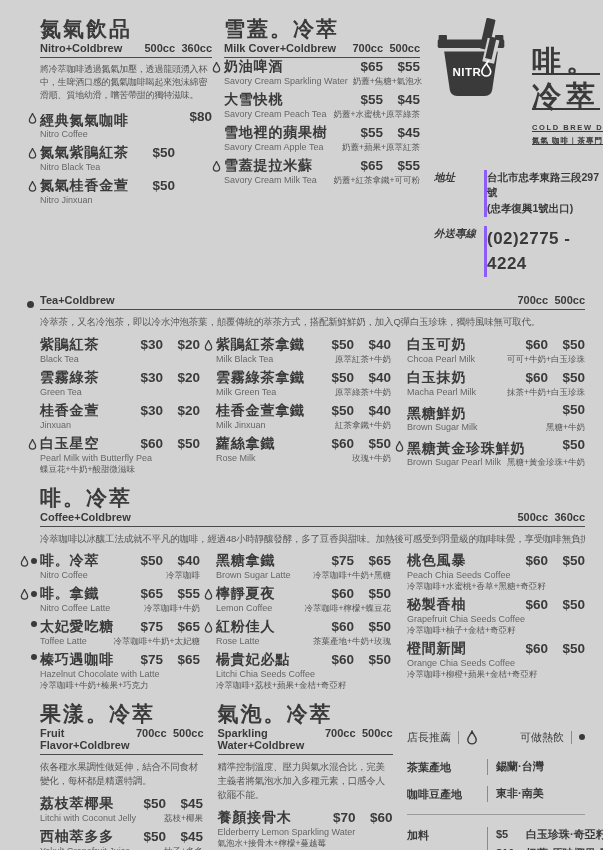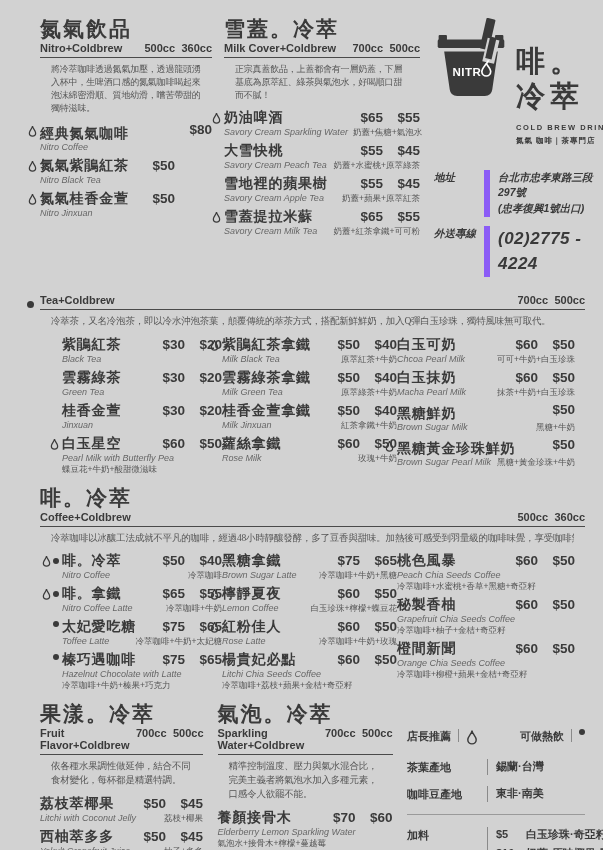--- a/index.html
+++ b/index.html
@@ -11,68 +11,68 @@
     width:603px;height:850px;background:var(--bg);color:var(--ink);
     font-family:"Liberation Sans","DejaVu Sans",sans-serif;
     position:relative;overflow:hidden;padding-top:14px;
   }
   
   .row-top{display:flex;padding:4px 12px 0 40px;gap:12px;}
   .topcol1{width:172px;flex:none;}
   .topcol2{width:196px;flex:none;}
   .topcol3{width:167px;flex:none;margin-left:2px;}
   .sec-full{margin:8px 18px 0 40px;width:545px;}
-  .cols{display:flex;justify-content:center;margin-left:12px;}
+  .cols{display:flex;justify-content:space-between;}
   .cols .col{width:160px;}
   .cols .col:nth-child(2){width:175px;}
   .cols .col:nth-child(3){width:178px;}
   .row-bottom{display:flex;justify-content:space-between;margin:8px 18px 0 40px;width:545px;}
   .bcol1{width:163px;flex:none;}
   .bcol2{width:175px;flex:none;}
   .bcol3{width:178px;flex:none;}
   
   .sec-head{position:relative;border-bottom:1.5px solid var(--line);padding-bottom:3px;}
   .sec-title{font-size:21px;font-weight:800;letter-spacing:2px;line-height:1.05;}
   .sec-sub-row{display:flex;justify-content:space-between;align-items:baseline;margin-top:2px;}
   .sec-en{font-size:11px;font-weight:bold;}
   .sec-sizes{display:flex;flex:none;}
   .sec-sizes span{width:37px;text-align:right;font-size:11px;font-weight:bold;}
   .sec-dot{position:absolute;left:-13px;top:7px;width:7px;height:7px;border-radius:50%;background:var(--ink);}
   
-  .desc{font-size:9.5px;color:var(--sub);line-height:1.45;margin:5px 11px 7px;letter-spacing:-0.2px;font-family:Liberation Serif, serif;}
+  .desc{font-size:9.5px;color:var(--sub);line-height:1.45;margin:5px 0 7px;letter-spacing:-0.2px;}
   .row-top .desc{font-size:9px;}
   .oneline{white-space:nowrap;overflow:hidden;}
   
   .mi{position:relative;margin-bottom:5px;}
   .mi-r1{display:flex;align-items:baseline;}
   .mi-name{font-size:14px;font-weight:800;letter-spacing:0.8px;flex:1;min-width:0;white-space:nowrap;line-height:16px;}
   .pp{display:flex;flex:none;}
   .p{width:37px;text-align:right;font-size:13.5px;font-weight:800;line-height:16px;}
   .mi-r2{display:flex;justify-content:space-between;align-items:baseline;}
-  .mi-en{font-size:9px;color:var(--muted);white-space:nowrap;line-height:10px;padding-top:1px;font-style:italic;}
+  .mi-en{font-size:9px;color:var(--muted);white-space:nowrap;line-height:10px;padding-top:1px;}
   .mi-sub{font-size:8.5px;color:var(--sub);white-space:nowrap;margin-left:5px;line-height:10px;}
   .mi-sub-below{font-size:8.5px;color:var(--sub);white-space:nowrap;margin-top:2px;line-height:9px;}
   .mi-icons{position:absolute;right:100%;top:3px;margin-right:3px;display:flex;gap:2px;align-items:center;}
   .dot{width:6px;height:6px;border-radius:50%;background:var(--ink);display:inline-block;}
   .drop-icon{display:inline-block;}
   
-  .logo-row{display:flex;gap:8px;}
+  .logo-row{display:flex;gap:24px;text-decoration:underline;}
   .cup{flex:none;}
   .brand-text{padding-top:26px;}
   .brand-title{font-size:29px;font-weight:800;letter-spacing:5px;line-height:1.2;white-space:nowrap;}
   .brand-en{font-size:7.5px;font-weight:bold;letter-spacing:1.6px;margin-top:9px;white-space:nowrap;}
   .brand-zh{font-size:7.5px;font-weight:bold;letter-spacing:1px;margin-top:4px;white-space:nowrap;}
   .contact{margin-top:24px;}
   .c-row{display:flex;margin-bottom:9px;font-size:10.5px;font-weight:bold;align-items:flex-start;}
   .c-label{width:50px;flex:none;display:flex;justify-content:space-between;padding-top:1px;font-style:italic;}
-  .c-val{border-left:6px solid #8b5cf6;padding-left:8px;line-height:1.5;font-style:italic;}
+  .c-val{border-left:3px solid #8b5cf6;line-height:1.5;}
   .c-phone{font-size:17px;letter-spacing:0.5px;}
   
   .info{font-size:11px;padding-top:26px;}
-  .legend{display:flex;align-items:flex-start;gap:7px;margin-bottom:14px;font-weight:bold;}
+  .legend{display:flex;align-items:center;gap:7px;margin-bottom:14px;font-weight:normal;}
   .legend .sp{flex:1;}
   .vbar{width:1px;height:13px;background:#8a8a8a;flex:none;}
   .inf-row{display:flex;margin-bottom:11px;align-items:flex-start;gap:24px;}
   .inf-label{width:56px;flex:none;font-weight:bold;text-align:justify;padding-top:1px;white-space:nowrap;}
   .inf-val{border-left:1px solid #8a8a8a;padding-left:8px;line-height:1.45;font-weight:bold;}
   .inf-div{border:none;border-top:1px solid #9a9a9a;margin:12px 0 12px;}
   .t-row{display:flex;gap:8px;margin-bottom:3px;white-space:nowrap;}
   .t-price{width:22px;flex:none;text-align:left;}
 </style>
 </head>
@@ -153,21 +153,20 @@
       <div class="sec-head">
         <div class="sec-title">雪蓋。冷萃</div>
         <div class="sec-sub-row">
           <span class="sec-en">Milk Cover+Coldbrew</span>
           <span class="sec-sizes">
               <span>700cc</span>
               <span>500cc</span>
             </span>
         </div>
       </div>
-      <p class="desc">正宗真蓋飲品，上蓋都會有一層奶蓋，下層基底為原萃紅、綠茶與氣泡水，好喝順口甜而不膩！</p>
       <div class="col">
           <div class="mi">
             <div class="mi-r1">
               <span class="mi-icons">
                 <svg class="drop-icon" viewBox="0 0 20 26" width="9" height="12">
                   <path d="M10 2 C10 7 3 12 3 17.5 a7 7 0 0 0 14 0 C17 12 10 7 10 2 Z" fill="none" stroke="#3a3a3a" stroke-width="2.8"></path>
                 </svg>
               </span>
               <span class="mi-name">奶油啤酒</span>
               <span class="pp">
@@ -565,39 +564,39 @@
                 </svg>
               </span>
               <span class="mi-name">檸靜夏夜</span>
               <span class="pp">
                 <span class="p">$60</span>
                 <span class="p">$50</span>
               </span>
             </div>
             <div class="mi-r2">
               <span class="mi-en">Lemon Coffee</span>
-              <span class="mi-sub">白玉珍珠+檸檬+蝶豆花</span>
+              <span class="mi-sub">冷萃咖啡+檸檬+蝶豆花</span>
             </div>
           </div>
           <div class="mi">
             <div class="mi-r1">
               <span class="mi-icons">
                 <svg class="drop-icon" viewBox="0 0 20 26" width="9" height="12">
                   <path d="M10 2 C10 7 3 12 3 17.5 a7 7 0 0 0 14 0 C17 12 10 7 10 2 Z" fill="none" stroke="#3a3a3a" stroke-width="2.8"></path>
                 </svg>
               </span>
               <span class="mi-name">紅粉佳人</span>
               <span class="pp">
                 <span class="p">$60</span>
                 <span class="p">$50</span>
               </span>
             </div>
             <div class="mi-r2">
               <span class="mi-en">Rose Latte</span>
-              <span class="mi-sub">冷萃咖啡+牛奶+玫瑰</span>
+              <span class="mi-sub">茶葉產地+牛奶+玫瑰</span>
             </div>
           </div>
           <div class="mi">
             <div class="mi-r1">
               <span class="mi-name">楊貴妃必點</span>
               <span class="pp">
                 <span class="p">$60</span>
                 <span class="p">$50</span>
               </span>
             </div>

